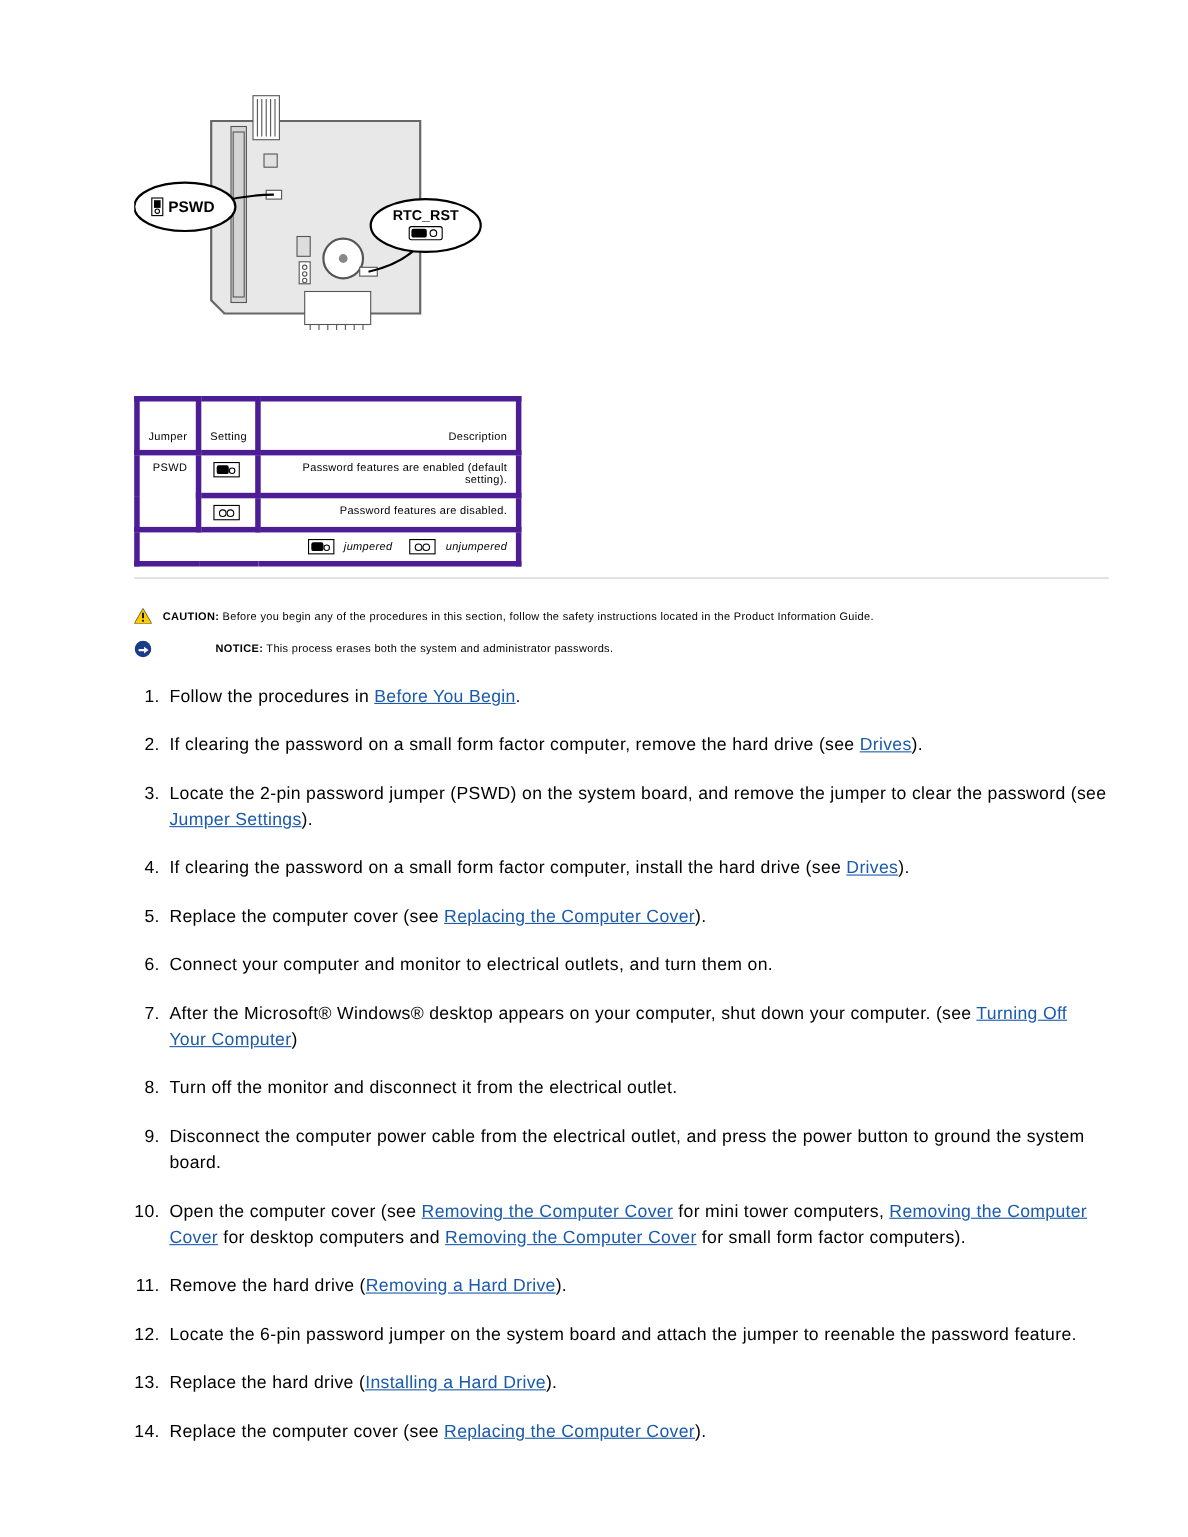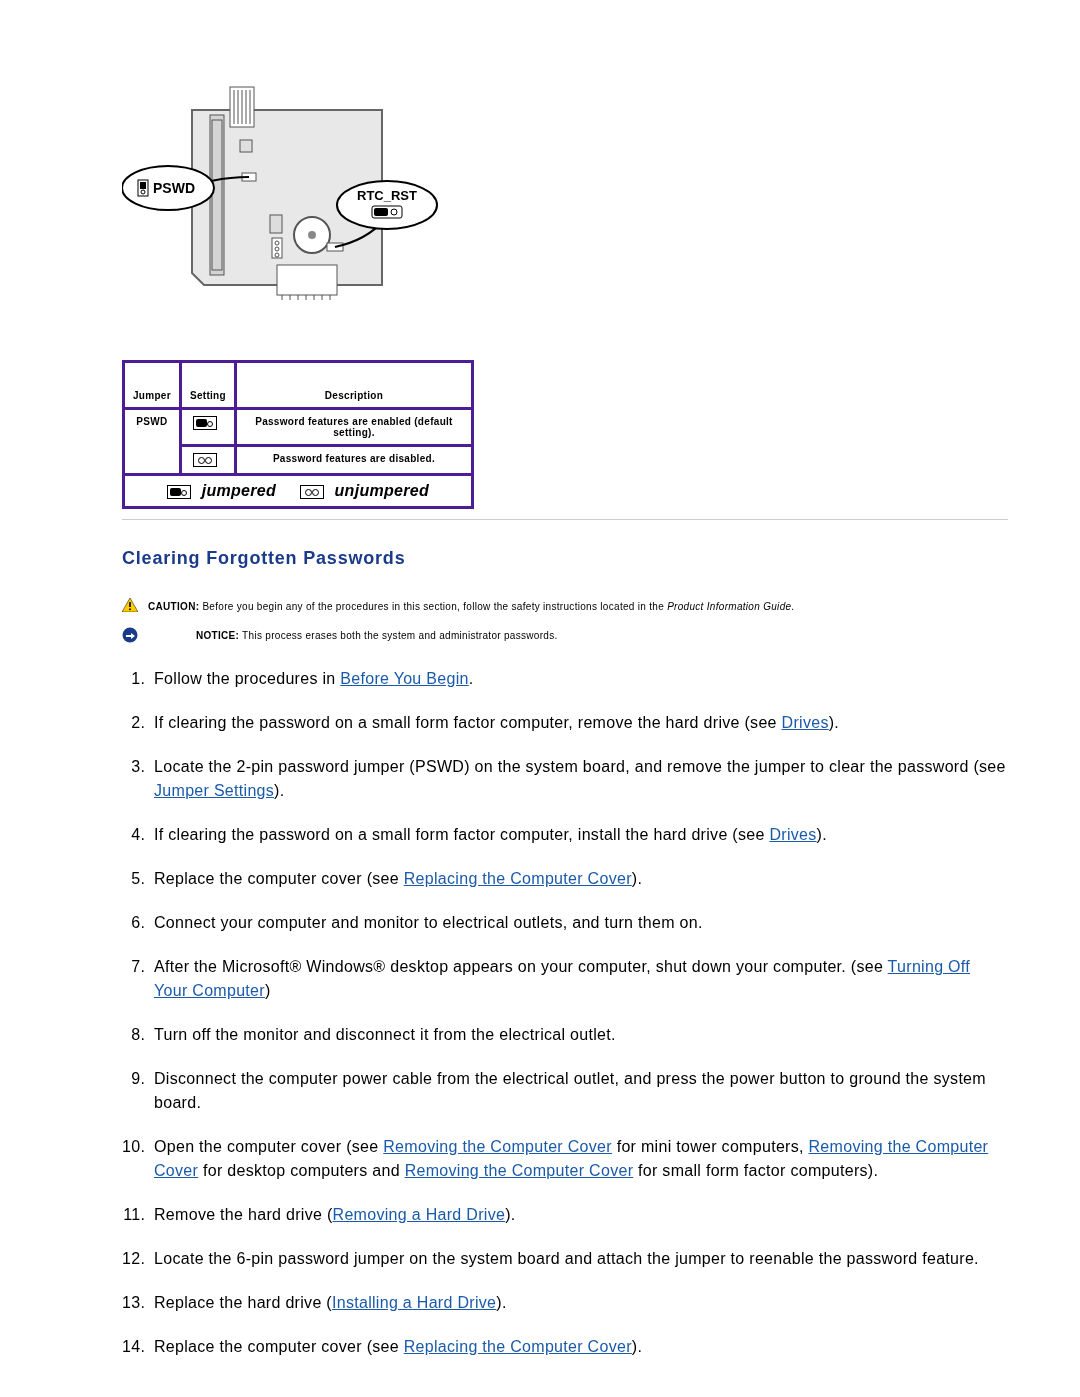--- a/index.html
+++ b/index.html
@@ -18,37 +18,37 @@
   }
   svg.board-diagram { display:block; }
   .jumper-table {
     border-collapse: collapse;
     font-size: 10px;
     letter-spacing: 0.3px;
     margin-bottom: 10px;
     width: 352px;
   }
   .jumper-table th, .jumper-table td {
-    border: 3px solid #4c1d95;
+    border: 5px solid #4c1d95;
     padding: 6px 8px;
     vertical-align: top;
-    font-weight: bold;
-    text-align: center;
+    font-weight: normal;
+    text-align: right;
   }
   .jumper-table th {
     height: 32px;
     vertical-align: bottom;
   }
   .setting-cell {
     text-align: center;
     padding: 4px;
   }
   .legend-cell {
     padding: 8px 10px;
-    font-size: 16px;
+    font-size: 10px;
   }
   .legend-cell em { font-style: italic; }
   .jumpered-glyph, .unjumpered-glyph {
     display:inline-block;
     vertical-align: middle;
     border:1px solid #000;
     background:#fff;
     margin-right:6px;
   }
   .jumpered-glyph {
@@ -92,21 +92,21 @@
     line-height:1.5;
     margin:0 0 14px 0;
   }
   .note-row .icon {
     flex:0 0 16px;
     display:flex;justify-content:center;align-items:center;
     margin-top:-1px;
   }
   .caution-label { color:#000;font-weight:bold; }
   .notice-label { color:#000;font-weight:bold;margin-left:48px; }
-  .pig { font-style: italic; }
+  .pig { }
   ol.steps {
     list-style: decimal;
     font-size:16px;
     letter-spacing:0.3px;
     line-height:1.5;
     padding-left: 28px;
     margin: 24px 0 0 0;
   }
   ol.steps > li {
     padding-left: 4px;
@@ -195,21 +195,20 @@
         &nbsp;&nbsp;&nbsp;
         <span class="unjumpered-glyph"></span>
         <em>unjumpered</em>
       </td>
     </tr>
   </tbody>
     </table>
 
   <hr class="sep">
 
-  <h2 class="section">Clearing Forgotten Passwords</h2>
 
   <div class="note-row">
     <span class="icon">
       <svg width="16" height="14" viewBox="0 0 16 14">
         <path d="M8 0 L16 14 L0 14 Z" fill="#ffcc00" stroke="#000" stroke-width="0.5"></path>
         <rect x="7.2" y="4" width="1.6" height="5" fill="#000"></rect>
         <rect x="7.2" y="10.5" width="1.6" height="1.6" fill="#000"></rect>
       </svg>
     </span>
     <div>

